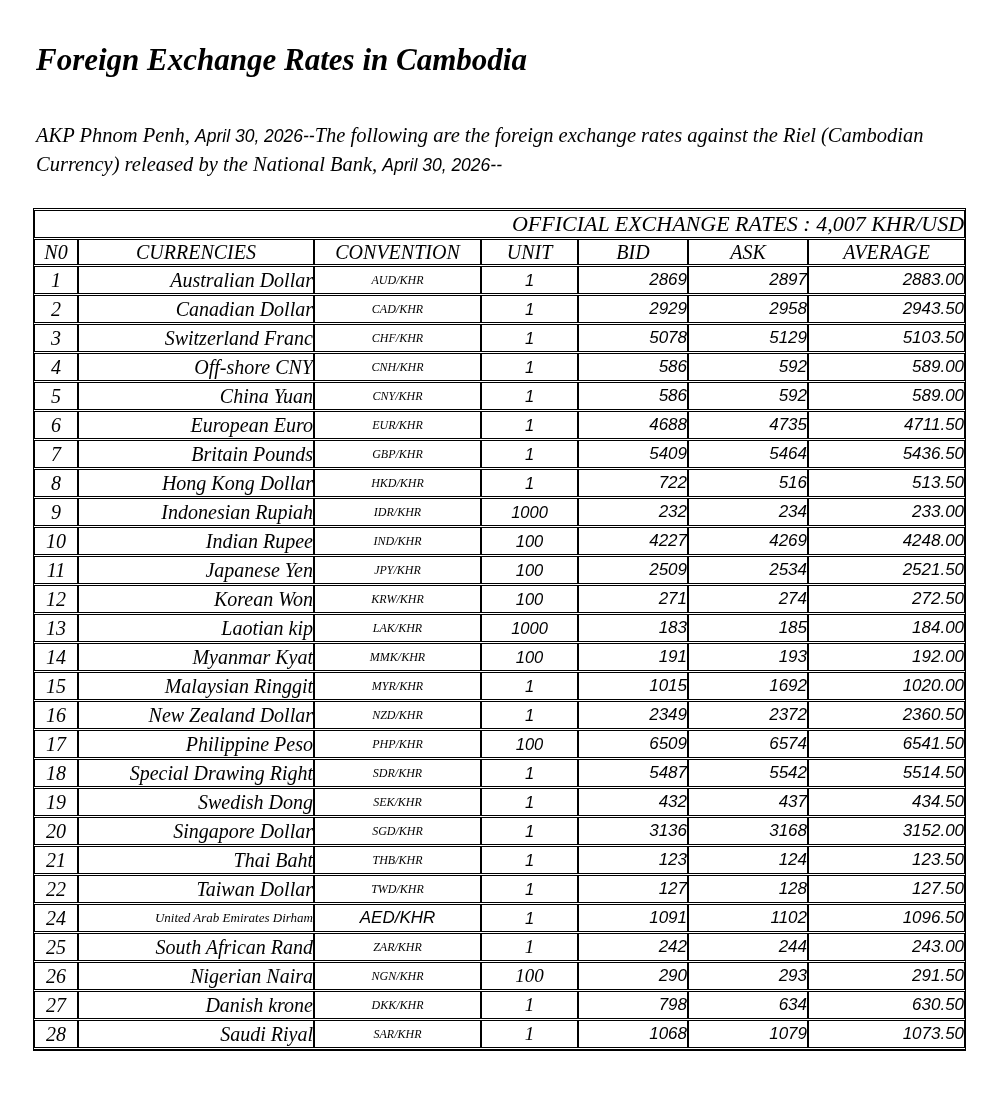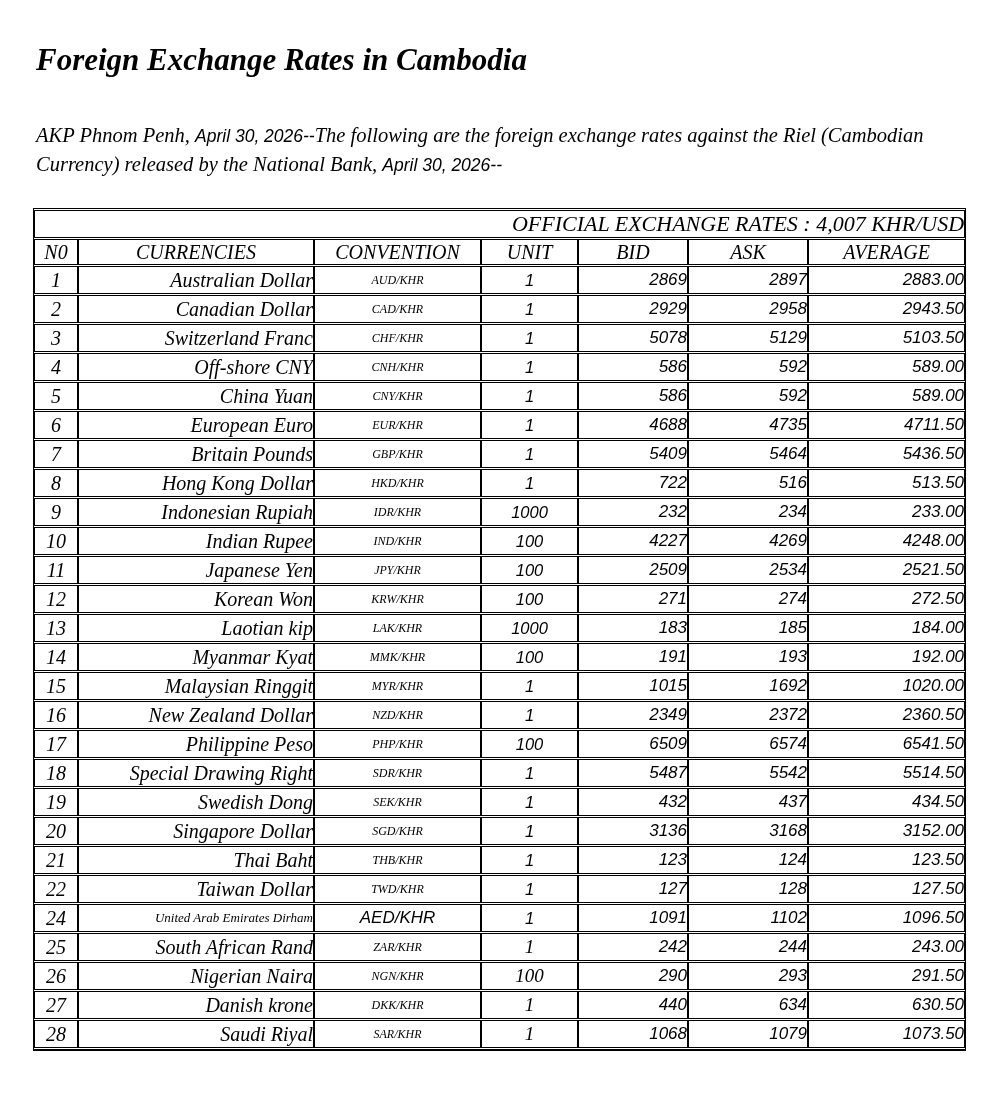--- a/index.html
+++ b/index.html
@@ -372,21 +372,21 @@
           <td class="c-unit unit-serif">100</td>
           <td class="c-num">290</td>
           <td class="c-num">293</td>
           <td class="c-num">291.50</td>
         </tr>
         <tr>
           <td class="c-no">27</td>
           <td class="c-cur">Danish krone</td>
           <td class="c-conv">DKK/KHR</td>
           <td class="c-unit unit-serif">1</td>
-          <td class="c-num">440</td>
+          <td class="c-num">798</td>
           <td class="c-num">634</td>
           <td class="c-num">630.50</td>
         </tr>
         <tr>
           <td class="c-no">28</td>
           <td class="c-cur">Saudi Riyal</td>
           <td class="c-conv">SAR/KHR</td>
           <td class="c-unit unit-serif">1</td>
           <td class="c-num">1068</td>
           <td class="c-num">1079</td>

